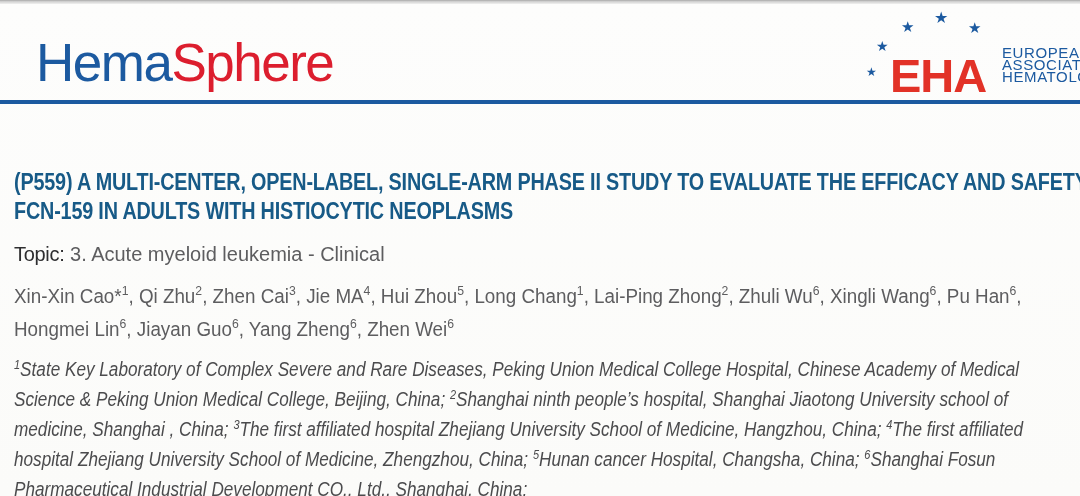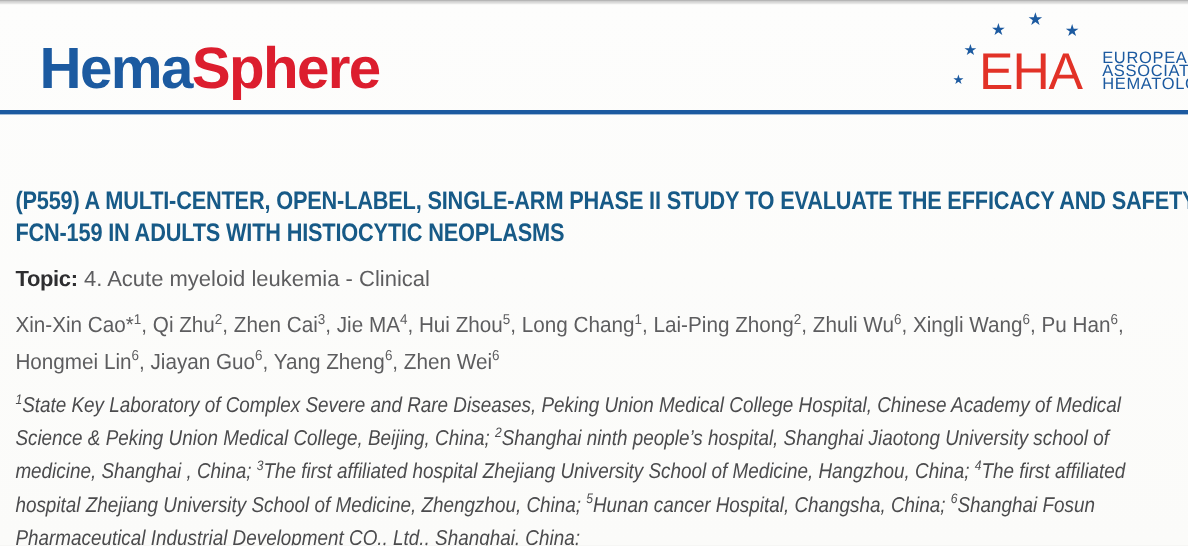--- a/index.html
+++ b/index.html
@@ -22,33 +22,33 @@
   }
   .top-strip{
     height:4px;
     background:linear-gradient(#c9c9c9,#f1f1f0);
     border-top:1px solid #b5b5b5;
   }
   
   .masthead{position:relative;height:96px;}
   .wordmark{
     position:absolute;left:36px;top:28px;
-    font-size:53px;font-weight:bold;letter-spacing:-1.5px;
+    font-size:53px;font-weight:normal;letter-spacing:-1.5px;
     white-space:nowrap;
   }
   .wm-blue{color:var(--blue);}
   .wm-red{color:var(--sphere-red);}
   .eha-logo{position:absolute;left:856px;top:4px;width:220px;height:90px;}
   .star{
     position:absolute;color:var(--blue);line-height:1;
     font-family:"DejaVu Sans", sans-serif;
   }
   .eha-acronym{
-    position:absolute;left:34px;top:33px;
-    font-size:47px;font-weight:normal;letter-spacing:-1px;
+    position:absolute;left:34px;top:44px;
+    font-size:47px;font-weight:bold;letter-spacing:-1px;
     color:var(--eha-red);line-height:1;
   }
   .eha-org{
     position:absolute;left:146px;top:39px;
     color:var(--blue);font-weight:normal;
     font-size:15px;letter-spacing:.6px;line-height:12px;
     white-space:nowrap;
   }
   .rule{height:4px;background:var(--blue);}
   
@@ -58,21 +58,21 @@
     color:var(--title-blue);
     font-size:23px;line-height:29px;font-weight:bold;
     white-space:nowrap;
     transform:scaleX(.86);transform-origin:0 0;
     letter-spacing:-0.2px;
   }
   .topic-line{
     margin-top:16px;
     font-size:20px;color:var(--body-gray);line-height:24px;
   }
-  .topic-label{font-weight:bold;color:var(--dark-text);letter-spacing:-0.3px;text-align:right;}
+  .topic-label{font-weight:normal;color:var(--dark-text);letter-spacing:-0.3px;text-align:right;}
   .authors{
     margin-top:14px;
     font-size:20px;color:var(--body-gray);line-height:33px;
     width:calc(100% / 0.94);
     transform:scaleX(.94);transform-origin:0 0;
   }
   .authors sup{font-size:13px;line-height:0;}
   .affiliations{
     margin-top:8px;
     font-style:italic;
@@ -110,20 +110,20 @@
   </header>
 
   <div class="rule"></div>
 
   <main>
     <h1 class="title">
       <div>(P559) A MULTI-CENTER, OPEN-LABEL, SINGLE-ARM PHASE II STUDY TO EVALUATE THE EFFICACY AND SAFETY OF</div>
       <div>FCN-159 IN ADULTS WITH HISTIOCYTIC NEOPLASMS</div>
     </h1>
 
-    <p class="topic-line"><span class="topic-label">Topic:</span> <span>4. Acute myeloid leukemia - Clinical</span></p>
+    <p class="topic-line"><span class="topic-label">Topic:</span> <span>3. Acute myeloid leukemia - Clinical</span></p>
 
     <p class="authors" id="authors-flow"><span>Xin-Xin Cao*<sup>1</sup></span>, <span>Qi Zhu<sup>2</sup></span>, <span>Zhen Cai<sup>3</sup></span>, <span>Jie MA<sup>4</sup></span>, <span>Hui Zhou<sup>5</sup></span>, <span>Long Chang<sup>1</sup></span>, <span>Lai-Ping Zhong<sup>2</sup></span>, <span>Zhuli Wu<sup>6</sup></span>, <span>Xingli Wang<sup>6</sup></span>, <span>Pu Han<sup>6</sup></span>, <span>Hongmei Lin<sup>6</sup></span>, <span>Jiayan Guo<sup>6</sup></span>, <span>Yang Zheng<sup>6</sup></span>, <span>Zhen Wei<sup>6</sup></span></p>
 
     <p class="affiliations" id="affiliations-flow"><span><sup>1</sup>State Key Laboratory of Complex Severe and Rare Diseases, Peking Union Medical College Hospital, Chinese Academy of Medical Science &amp; Peking Union Medical College, Beijing, China;</span> <span><sup>2</sup>Shanghai ninth people’s hospital, Shanghai Jiaotong University school of medicine, Shanghai , China;</span> <span><sup>3</sup>The first affiliated hospital Zhejiang University School of Medicine, Hangzhou, China;</span> <span><sup>4</sup>The first affiliated hospital Zhejiang University School of Medicine, Zhengzhou, China;</span> <span><sup>5</sup>Hunan cancer Hospital, Changsha, China;</span> <span><sup>6</sup>Shanghai Fosun Pharmaceutical Industrial Development CO., Ltd., Shanghai, China;</span></p>
   </main>
 
 </div>
 
 </body></html>

